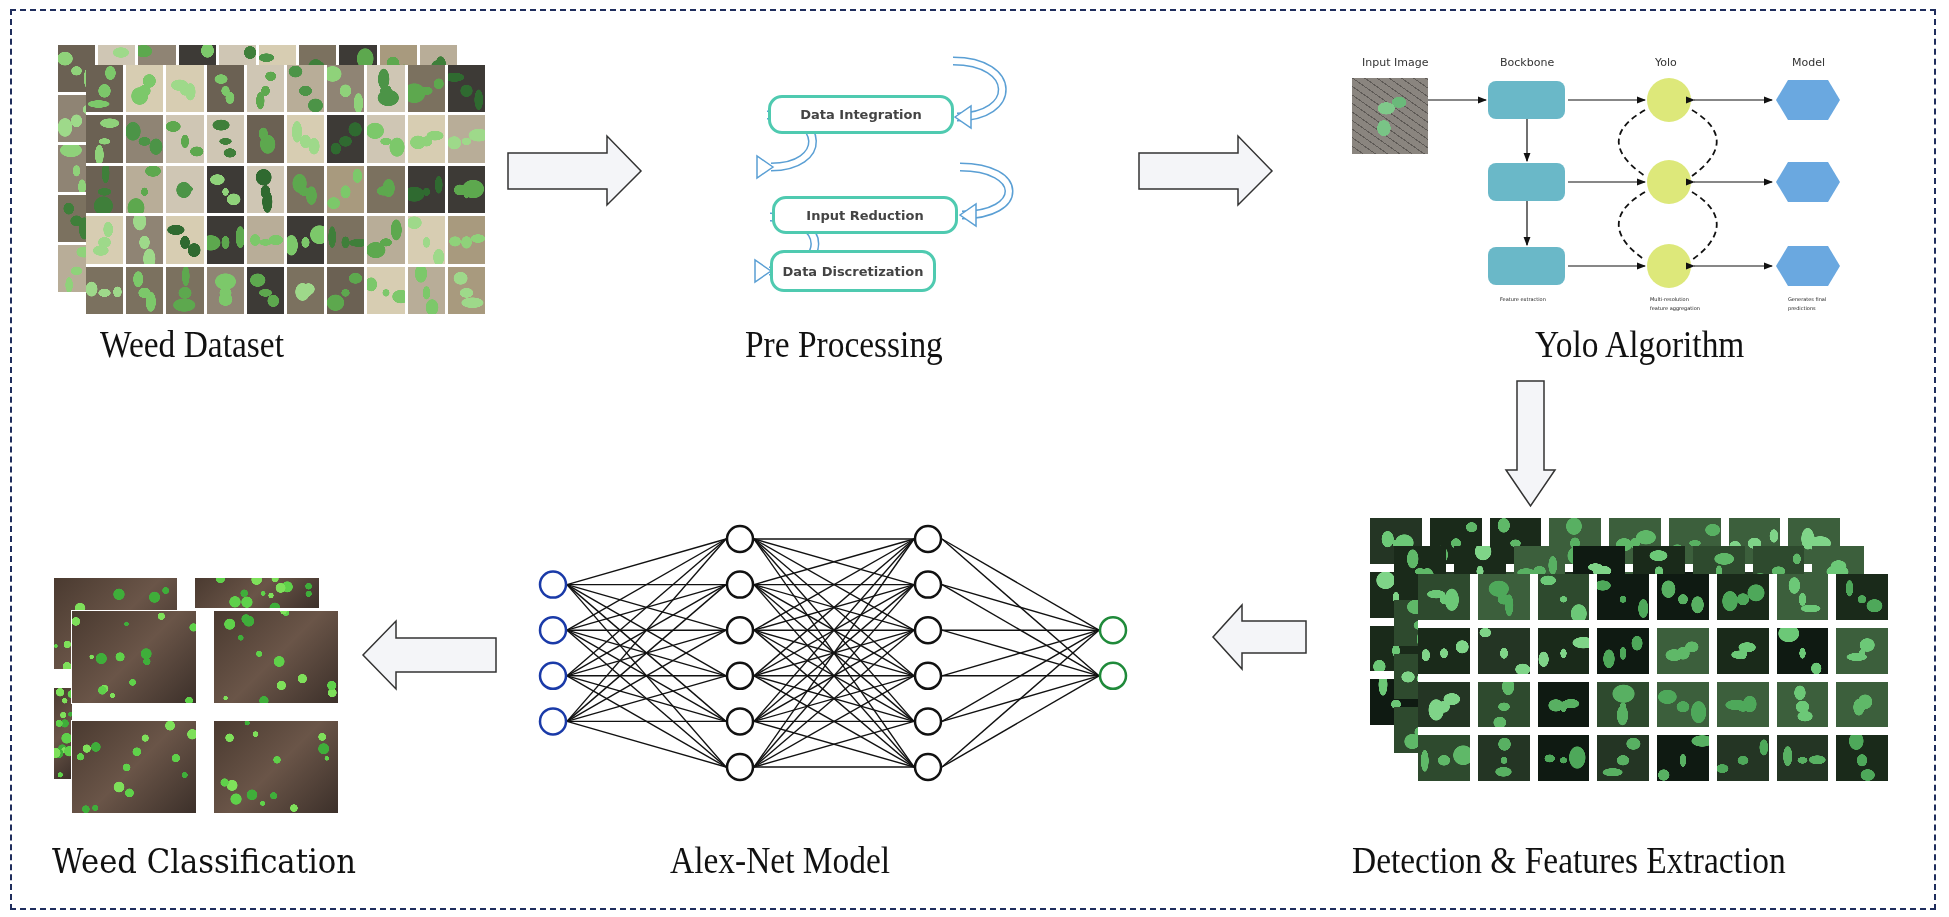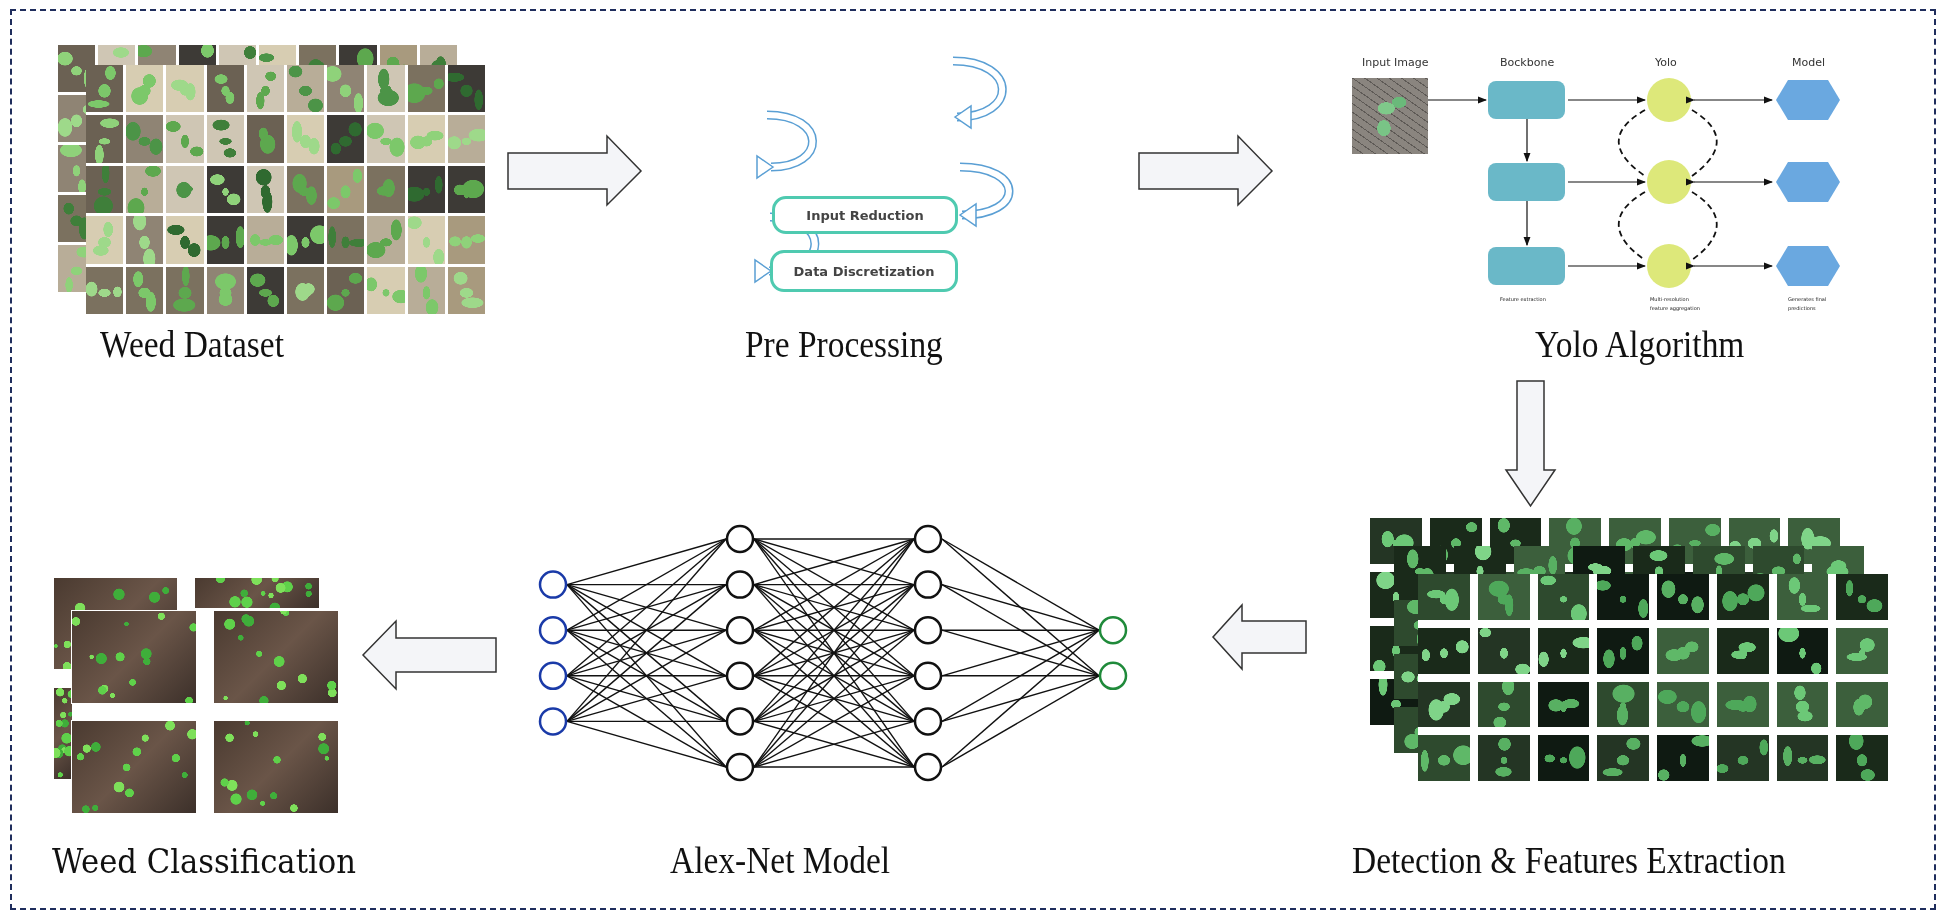--- a/index.html
+++ b/index.html
@@ -140,22 +140,23 @@
       <path d="M67,80 C127,80 127,132 71,132" fill="none" stroke="#5a9fd4" stroke-width="9" stroke-linecap="butt"></path>
       <path d="M67,80 C127,80 127,132 71,132" fill="none" stroke="#fff" stroke-width="6"></path>
       <polygon points="73,132 57,121 57,143" fill="#fff" stroke="#5a9fd4" stroke-width="1.5"></polygon>
       <path d="M260,132 C325,132 325,180 262,180" fill="none" stroke="#5a9fd4" stroke-width="9" stroke-linecap="butt"></path>
       <path d="M260,132 C325,132 325,180 262,180" fill="none" stroke="#fff" stroke-width="6"></path>
       <polygon points="260,180 276,169 276,191" fill="#fff" stroke="#5a9fd4" stroke-width="1.5"></polygon>
       <path d="M70,182 C130,182 130,236 69,236" fill="none" stroke="#5a9fd4" stroke-width="9" stroke-linecap="butt"></path>
       <path d="M70,182 C130,182 130,236 69,236" fill="none" stroke="#fff" stroke-width="6"></path>
       <polygon points="71,236 55,225 55,247" fill="#fff" stroke="#5a9fd4" stroke-width="1.5"></polygon>
     </svg>
+  <div class="pp-box" style="left:68px;top:60px;width:186px;height:39px;">Data Integration</div>
   <div class="pp-box" style="left:72px;top:161px;width:186px;height:38px;">Input Reduction</div>
-  <div class="pp-box" style="left:70px;top:215px;width:188px;height:42px;">Data Discretization</div>
+  <div class="pp-box" style="left:70px;top:215px;width:166px;height:42px;">Data Discretization</div>
 </div>
 <div class="label stage-label" style="left: 745px; top: 322px; transform: scaleX(0.88);">Pre Processing</div>
 
 <svg style="left:1138px;top:135px;" width="136" height="72">
   <polygon points="1,18 100,18 100,1 134,36 100,70 100,54 1,54" fill="#f4f5f8" stroke="#333" stroke-width="1.5"></polygon>
 </svg>
 
 <div class="abs" style="left:1340px;top:50px;width:510px;height:270px;">
   <div class="yolo-hdr" style="left:22px;top:6px;">Input Image</div>
   <div class="yolo-hdr" style="left:160px;top:6px;">Bockbone</div>

